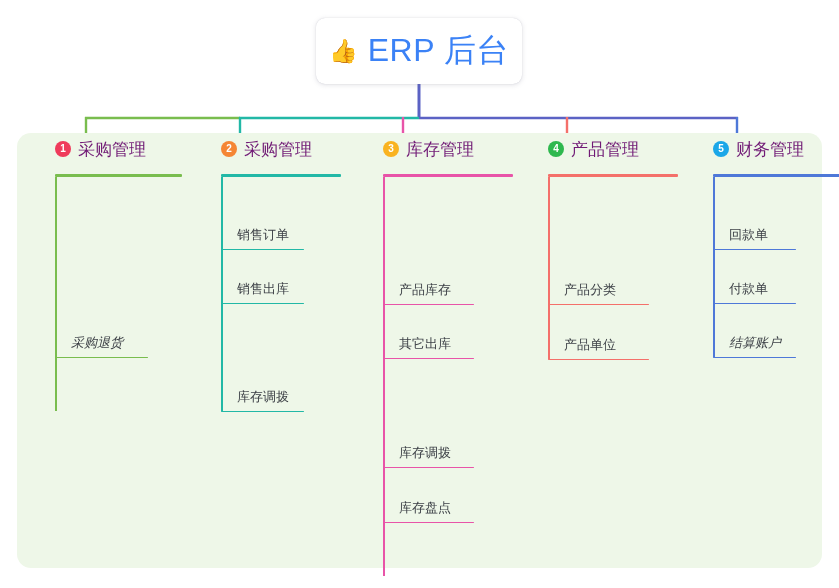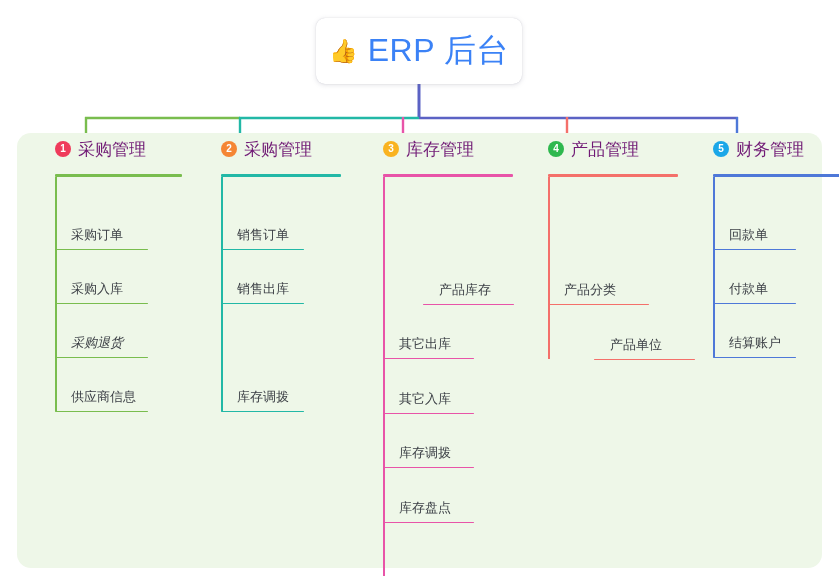--- a/index.html
+++ b/index.html
@@ -174,34 +174,22 @@
   <div class="panel"></div>
 
   <div class="columns" id="columns-host">
       <div class="column" style="left: 19px;">
         <div class="col-head">
           <span class="badge" style="background: rgb(239, 59, 91);">1</span>
           <span class="col-title">采购管理</span>
         </div>
         <div class="head-rule" style="width: 127px; background: rgb(121, 189, 78);"></div>
         <div class="trunk" style="background: rgb(121, 189, 78); height: 234px;"></div>
-        <div class="item" style="top: 93px;">
-          <span class="item-label">采购订单</span>
-          <div class="item-rule" style="width: 93px; background: rgb(121, 189, 78);"></div>
-        </div>
-        <div class="item" style="top: 147px;">
-          <span class="item-label">采购入库</span>
-          <div class="item-rule" style="width: 93px; background: rgb(121, 189, 78);"></div>
-        </div>
         <div class="item" style="top: 201px; font-style: italic;">
           <span class="item-label">采购退货</span>
-          <div class="item-rule" style="width: 93px; background: rgb(121, 189, 78);"></div>
-        </div>
-        <div class="item" style="top: 255px;">
-          <span class="item-label">供应商信息</span>
           <div class="item-rule" style="width: 93px; background: rgb(121, 189, 78);"></div>
         </div>
       </div>
       <div class="column" style="left: 185px;">
         <div class="col-head">
           <span class="badge" style="background: rgb(245, 134, 52);">2</span>
           <span class="col-title">采购管理</span>
         </div>
         <div class="head-rule" style="width: 120px; background: rgb(34, 184, 166);"></div>
         <div class="trunk" style="background: rgb(34, 184, 166); height: 234px;"></div>
@@ -218,30 +206,26 @@
           <div class="item-rule" style="width: 83px; background: rgb(34, 184, 166);"></div>
         </div>
       </div>
       <div class="column" style="left: 347px;">
         <div class="col-head">
           <span class="badge" style="background: rgb(249, 179, 32);">3</span>
           <span class="col-title">库存管理</span>
         </div>
         <div class="head-rule" style="width: 130px; background: rgb(232, 84, 168);"></div>
         <div class="trunk" style="background: rgb(232, 84, 168); height: 399px;"></div>
-        <div class="item" style="top: 147.5px; padding-left: 40px;">
+        <div class="item" style="top: 147.5px;">
           <span class="item-label">产品库存</span>
           <div class="item-rule" style="width: 91px; background: rgb(232, 84, 168);"></div>
         </div>
         <div class="item" style="top: 202px;">
           <span class="item-label">其它出库</span>
-          <div class="item-rule" style="width: 91px; background: rgb(232, 84, 168);"></div>
-        </div>
-        <div class="item" style="top: 256.5px;">
-          <span class="item-label">其它入库</span>
           <div class="item-rule" style="width: 91px; background: rgb(232, 84, 168);"></div>
         </div>
         <div class="item" style="top: 311px;">
           <span class="item-label">库存调拨</span>
           <div class="item-rule" style="width: 91px; background: rgb(232, 84, 168);"></div>
         </div>
         <div class="item" style="top: 365.5px;">
           <span class="item-label">库存盘点</span>
           <div class="item-rule" style="width: 91px; background: rgb(232, 84, 168);"></div>
         </div>
@@ -250,40 +234,40 @@
         <div class="col-head">
           <span class="badge" style="background: rgb(46, 184, 78);">4</span>
           <span class="col-title">产品管理</span>
         </div>
         <div class="head-rule" style="width: 130px; background: rgb(244, 112, 106);"></div>
         <div class="trunk" style="background: rgb(244, 112, 106); height: 182px;"></div>
         <div class="item" style="top: 148px;">
           <span class="item-label">产品分类</span>
           <div class="item-rule" style="width: 101px; background: rgb(244, 112, 106);"></div>
         </div>
-        <div class="item" style="top: 203px; margin-left: 46px;">
+        <div class="item" style="top: 203px;">
           <span class="item-label">产品单位</span>
           <div class="item-rule" style="width: 101px; background: rgb(244, 112, 106);"></div>
         </div>
       </div>
       <div class="column" style="left: 677px;">
         <div class="col-head">
           <span class="badge" style="background: rgb(27, 167, 232);">5</span>
           <span class="col-title">财务管理</span>
         </div>
         <div class="head-rule" style="width: 127px; background: rgb(78, 120, 216);"></div>
         <div class="trunk" style="background: rgb(78, 120, 216); height: 180px;"></div>
         <div class="item" style="top: 93px;">
           <span class="item-label">回款单</span>
           <div class="item-rule" style="width: 83px; background: rgb(78, 120, 216);"></div>
         </div>
         <div class="item" style="top: 147px;">
           <span class="item-label">付款单</span>
           <div class="item-rule" style="width: 83px; background: rgb(78, 120, 216);"></div>
         </div>
-        <div class="item" style="top: 201px;">
+        <div class="item" style="top: 201px; font-style: italic;">
           <span class="item-label">结算账户</span>
           <div class="item-rule" style="width: 83px; background: rgb(78, 120, 216);"></div>
         </div>
       </div>
     </div>
 
 </div>
 
 </body></html>

